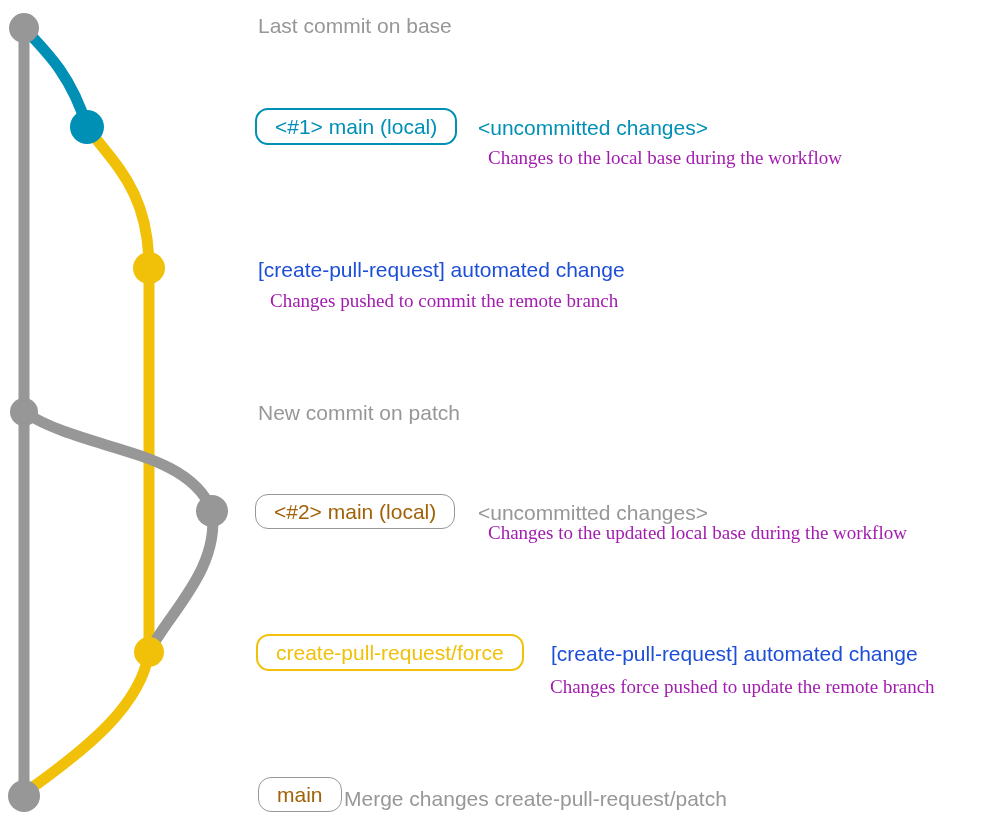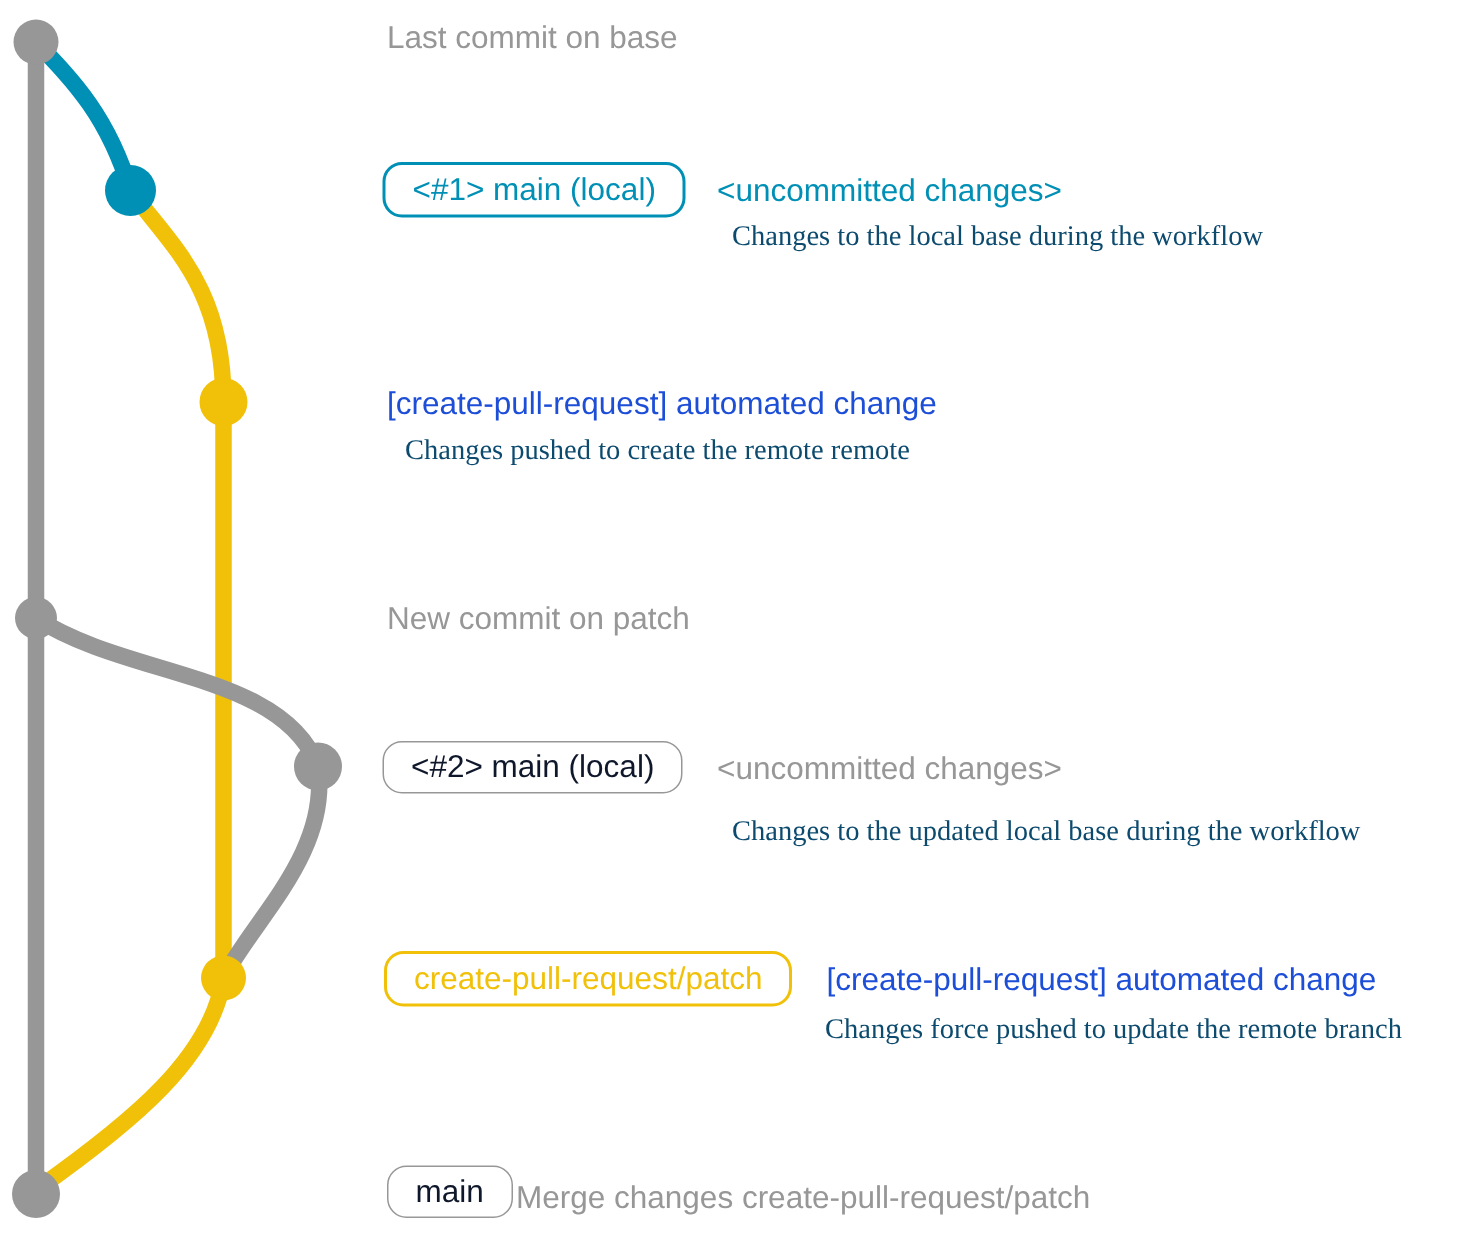--- a/index.html
+++ b/index.html
@@ -27,36 +27,36 @@
     white-space: nowrap;
   }
   .msg.gray   { color: #979797; }
   .msg.blue   { color: #008fb5; }
   .msg.yellow { color: #1d4ed8; }
   .desc {
     position: absolute;
     font-family: "Liberation Serif", serif;
     font-size: 19px;
     line-height: 22px;
-    color: #0c4a6e;
+    color: #a21caf;
     white-space: nowrap;
   }
   .badge {
     position: absolute;
     display: inline-block;
     font-size: 21px;
     line-height: 25px;
     padding: 4px 18px;
     border-radius: 13px;
     border: 2px solid;
     white-space: nowrap;
     background: #ffffff;
   }
   .badge.blue   { color: #008fb5; border-color: #008fb5; }
-  .badge.gray   { color: #0f172a; border-color: #979797; border-width: 1.5px; }
+  .badge.gray   { color: #a16207; border-color: #979797; border-width: 1.5px; }
   .badge.yellow { color: #f1c109; border-color: #f1c109; }
 </style>
 </head>
 <body>
 
 <div id="stage">
 
   <svg id="graph-svg" width="981" height="827" viewBox="0 0 981 827">
 
     <path d="M 24 28 L 24 796" fill="none" stroke-width="11" stroke="#979797"></path>
@@ -80,28 +80,28 @@
     <circle cx="24" cy="796" r="16" fill="#979797"></circle>
   </svg>
 
   <div class="msg gray" style="left:258px; top:13px;">Last commit on base</div>
 
   <div class="badge blue" style="left:255px; top:108px;">&lt;#1&gt; main (local)</div>
   <div class="msg blue" style="left:478px; top:115px;">&lt;uncommitted changes&gt;</div>
   <div class="desc" style="left:488px; top:147px;">Changes to the local base during the workflow</div>
 
   <div class="msg yellow" style="left:258px; top:257px;">[create-pull-request] automated change</div>
-  <div class="desc" style="left:270px; top:290px;">Changes pushed to create the remote remote</div>
+  <div class="desc" style="left:270px; top:290px;">Changes pushed to commit the remote branch</div>
 
   <div class="msg gray" style="left:258px; top:400px;">New commit on patch</div>
 
   <div class="badge gray" style="left:255px; top:494px;">&lt;#2&gt; main (local)</div>
   <div class="msg gray" style="left:478px; top:500px;">&lt;uncommitted changes&gt;</div>
-  <div class="desc" style="left:488px; top:544px;">Changes to the updated local base during the workflow</div>
+  <div class="desc" style="left:488px; top:522px;">Changes to the updated local base during the workflow</div>
 
-  <div class="badge yellow" style="left:256px; top:634px;">create-pull-request/patch</div>
+  <div class="badge yellow" style="left:256px; top:634px;">create-pull-request/force</div>
   <div class="msg yellow" style="left:551px; top:641px;">[create-pull-request] automated change</div>
   <div class="desc" style="left:550px; top:676px;">Changes force pushed to update the remote branch</div>
 
   <div class="badge gray" style="left:258px; top:777px;">main</div>
   <div class="msg gray" style="left:344px; top:786px;">Merge changes create-pull-request/patch</div>
 
 </div>
 
 </body></html>

